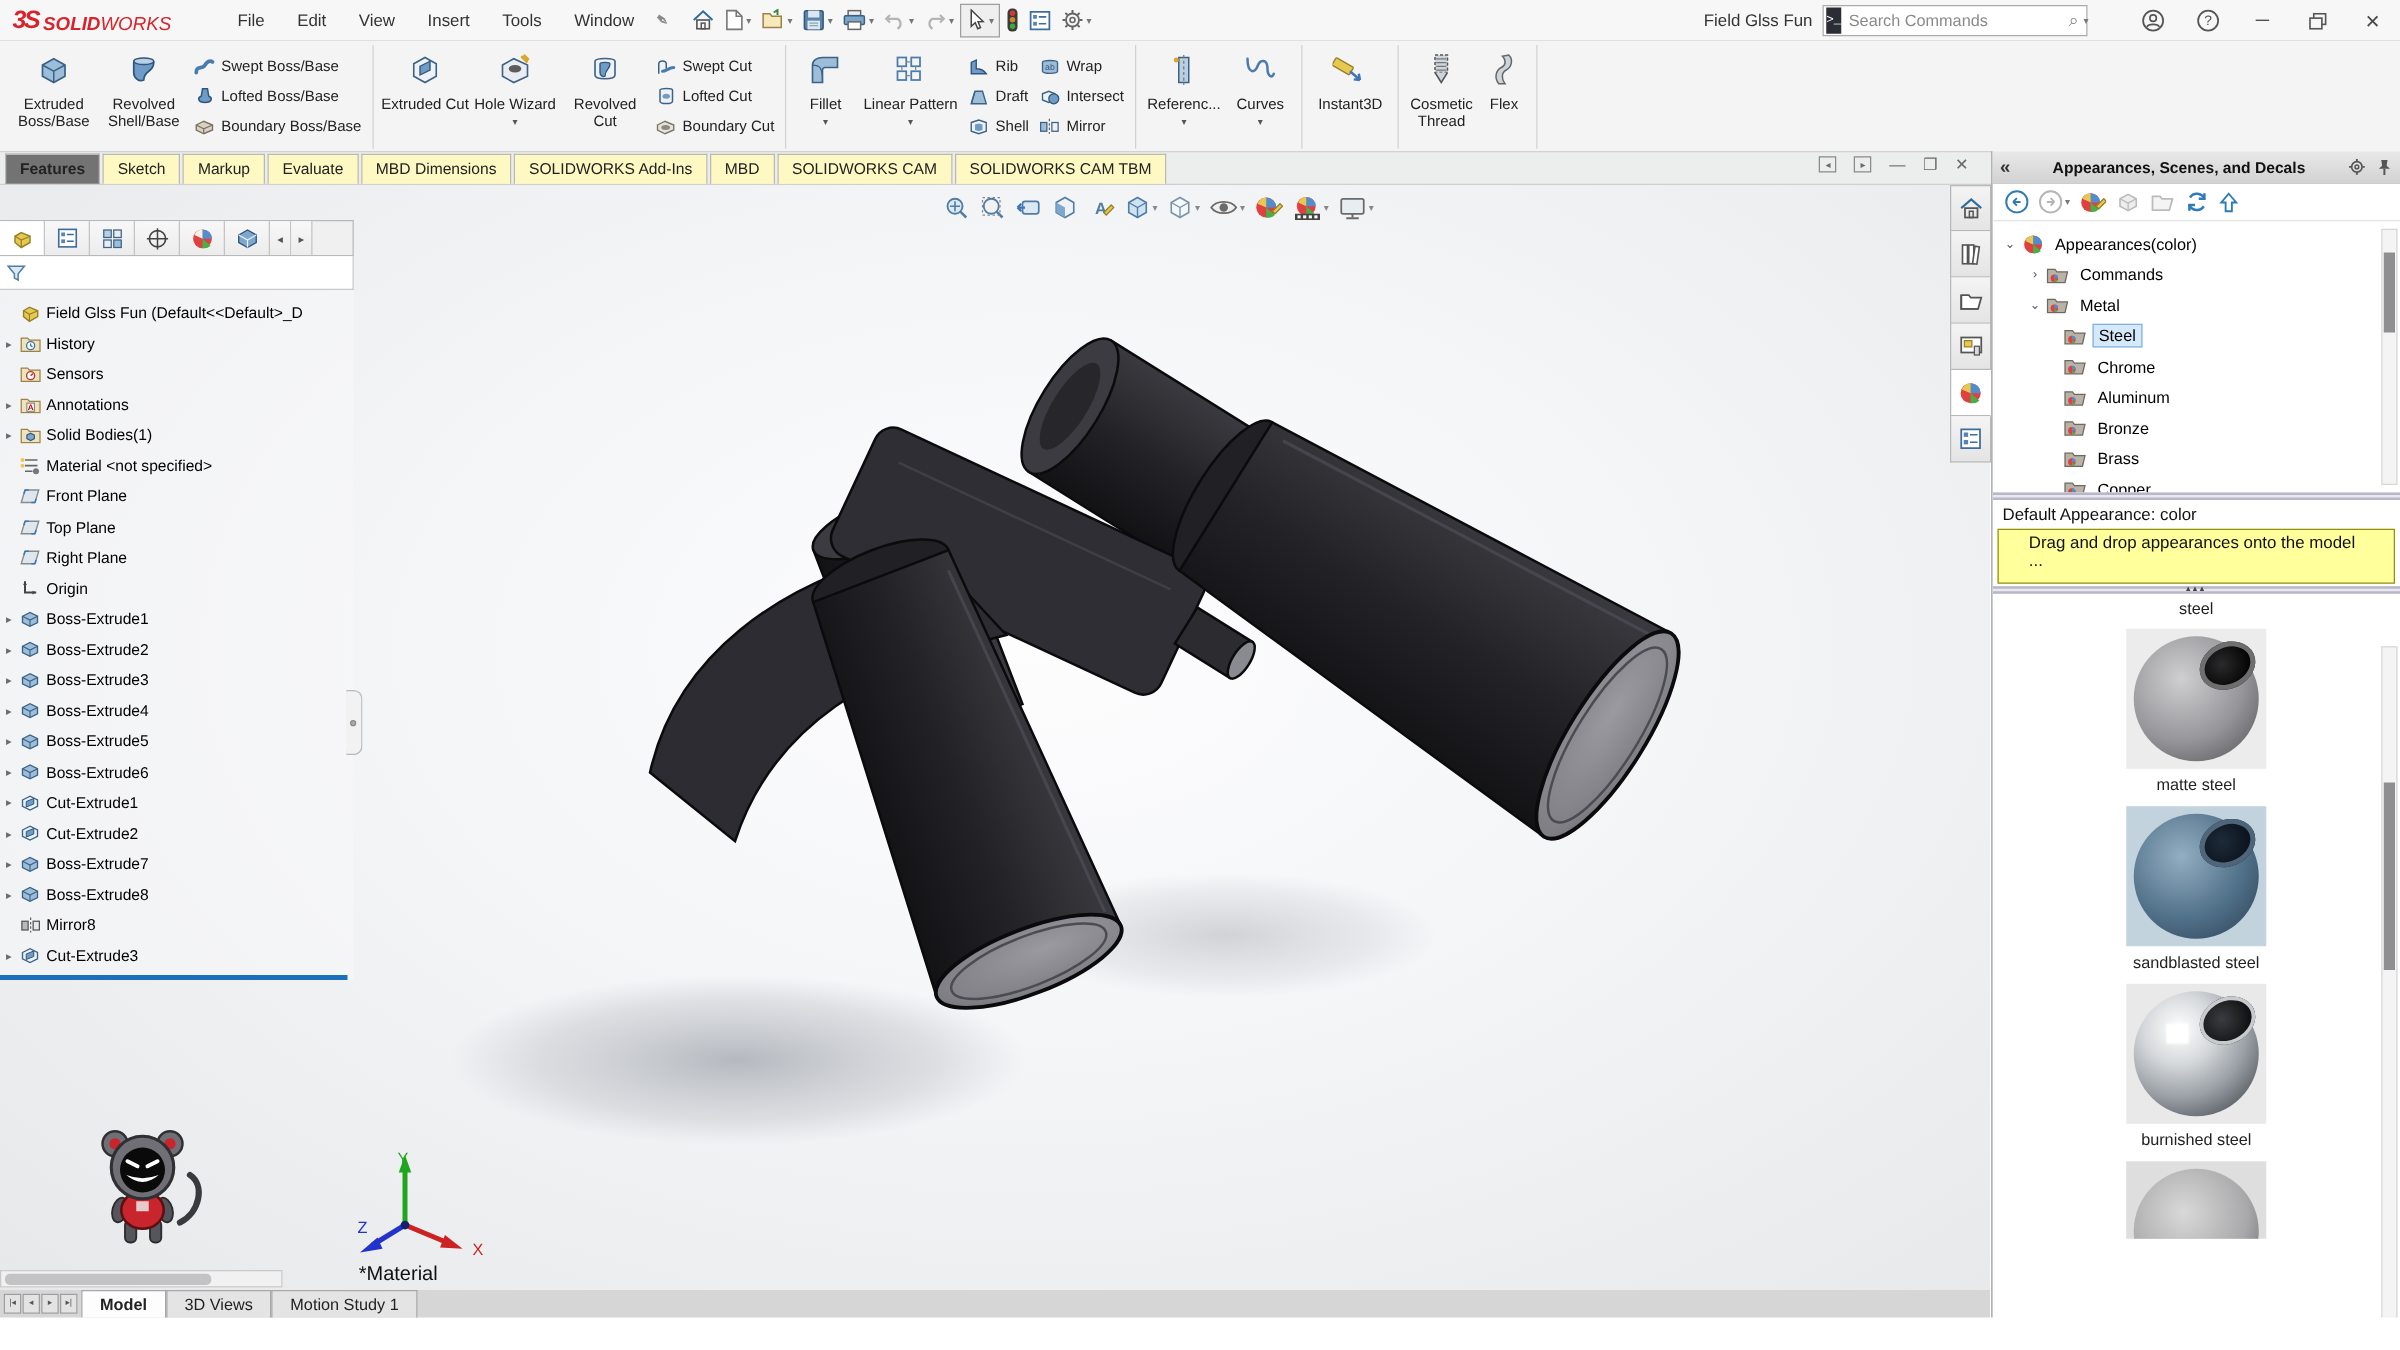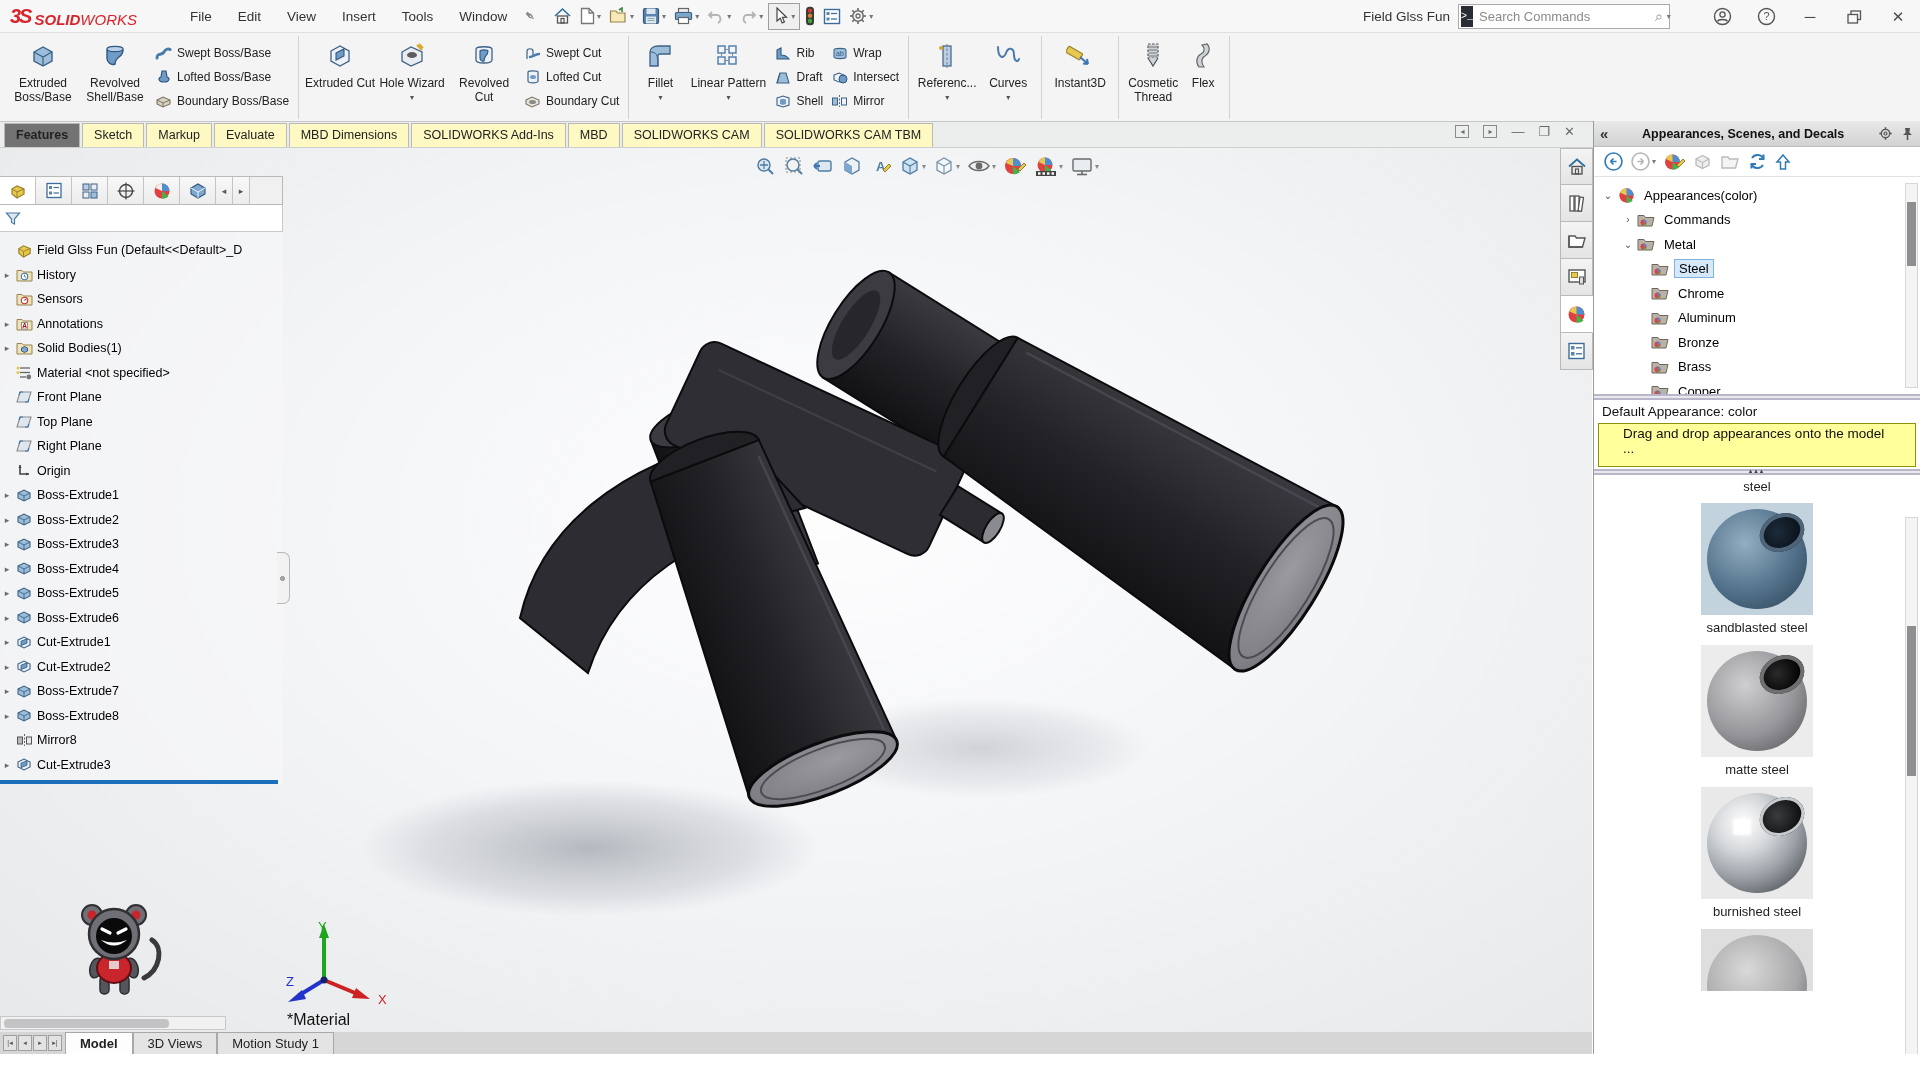--- a/index.html
+++ b/index.html
@@ -1243,32 +1243,32 @@
     </div>
     <div class="tp-splitter"></div>
     <div id="tp-default-label">Default Appearance: color</div>
     <div id="tp-hint">Drag and drop appearances onto the model ...</div>
     <div class="tp-splitter">
         <span class="dots">▴▴▴</span>
       </div>
     <div id="tp-category">steel</div>
     <div style="position:relative;">
       <div class="thumb-item">
+        <div class="ball matte">
+            <div class="orb" style="position:relative;"></div>
+            <div class="hole"></div>
+          </div>
+        <div class="thumb-label">matte steel</div>
+      </div>
+      <div class="thumb-item">
         <div class="ball sand">
             <div class="orb"></div>
             <div class="hole"></div>
           </div>
         <div class="thumb-label">sandblasted steel</div>
-      </div>
-      <div class="thumb-item">
-        <div class="ball matte">
-            <div class="orb" style="position:relative;"></div>
-            <div class="hole"></div>
-          </div>
-        <div class="thumb-label">matte steel</div>
       </div>
       <div class="thumb-item">
         <div class="ball burn">
             <div class="orb" style="position:relative;"></div>
             <div class="hole"></div>
           </div>
         <div class="thumb-label">burnished steel</div>
       </div>
       <div class="thumb-item">
         <div class="ball cast">

